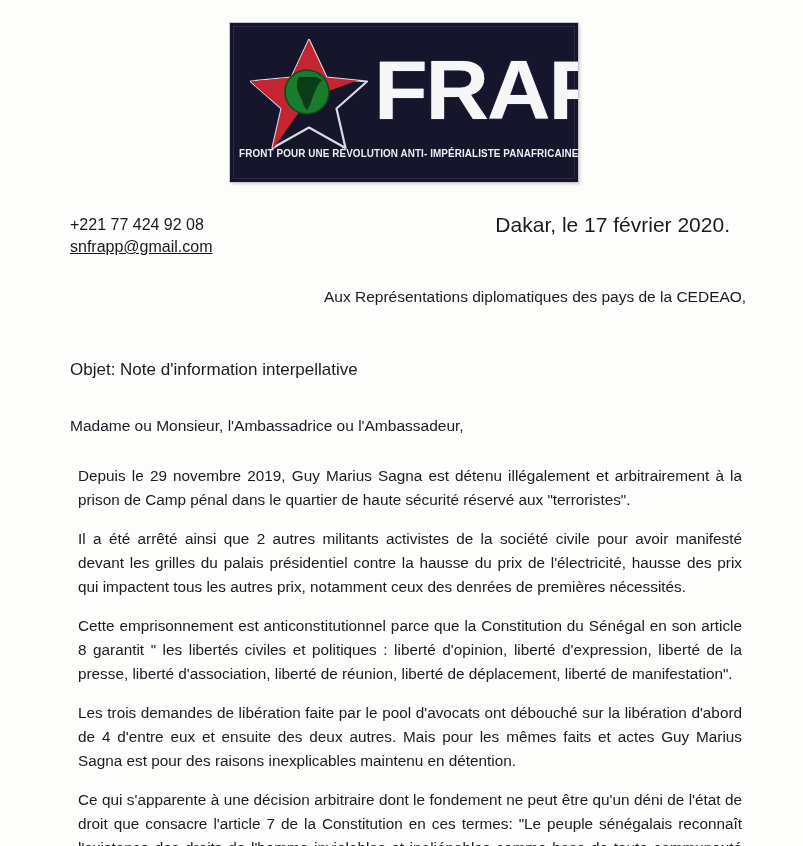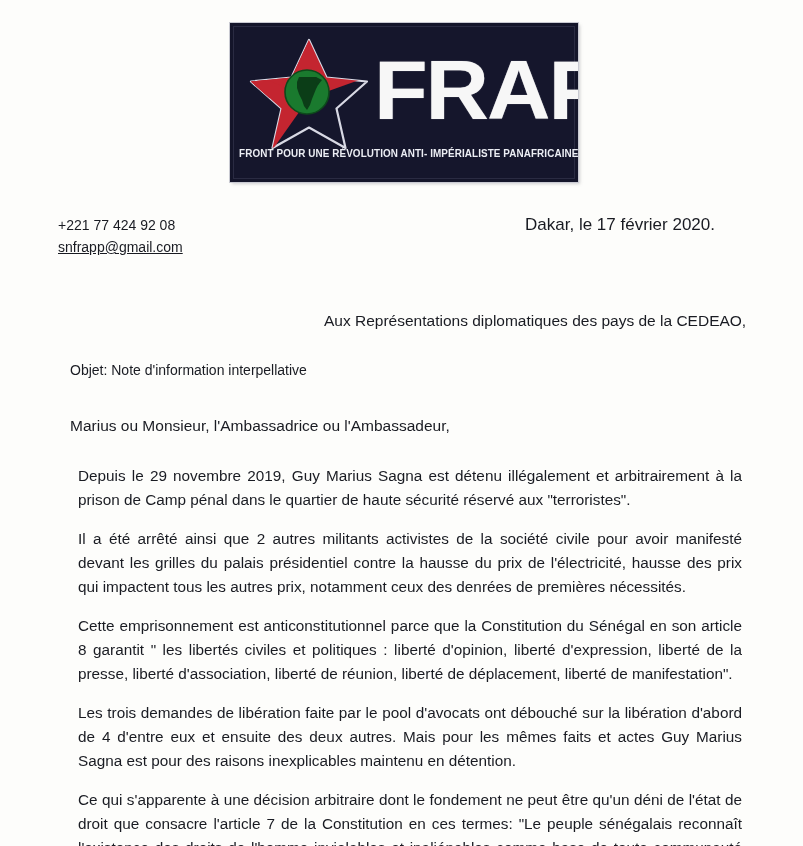--- a/index.html
+++ b/index.html
@@ -76,59 +76,58 @@
     font-weight: 700;
     font-size: 10.2px;
     letter-spacing: 0.1px;
     transform: scaleX(0.97);
     white-space: nowrap;
   }
 
   
   .contact-block {
     position: absolute;
-    left: 58px;
+    left: 70px;
     top: 214px;
-    font-size: 14px;
+    font-size: 16px;
     line-height: 22px;
   }
   .contact-phone { white-space: nowrap; }
   .contact-email {
     text-decoration: underline;
     white-space: nowrap;
     color: #191b22;
     display: inline-block;
   }
 
   .date-block {
     position: absolute;
-    right: 88px;
+    right: 73px;
     top: 214px;
-    font-size: 17px;
+    font-size: 21px;
     line-height: 22px;
     white-space: nowrap;
     margin-left: 8px;
   }
 
   .addressee {
     position: absolute;
     left: 278px;
     top: 285px;
     width: 480px;
     font-size: 15.5px;
     line-height: 23px;
-    margin-top: 24px;
   }
   .addressee .line1 { padding-left: 46px; }
 
   .objet {
     position: absolute;
     left: 70px;
     top: 359px;
-    font-size: 14px;
+    font-size: 17px;
     line-height: 22px;
   }
 
   .salutation {
     position: absolute;
     left: 70px;
     top: 415px;
     font-size: 15.5px;
     line-height: 22px;
   }
@@ -191,21 +190,21 @@
   </div>
 
   <div class="date-block">Dakar, le 17 février 2020.</div>
 
   <div class="addressee">
     <div class="line1">Aux Représentations diplomatiques des pays de la CEDEAO,</div>
   </div>
 
   <div class="objet">Objet: Note d'information interpellative</div>
 
-  <div class="salutation">Marius ou Monsieur, l'Ambassadrice ou l'Ambassadeur,</div>
+  <div class="salutation">Madame ou Monsieur, l'Ambassadrice ou l'Ambassadeur,</div>
 
   <div class="body-text">
     <p>Depuis le 29 novembre 2019, Guy Marius Sagna est détenu illégalement et arbitrairement à la prison de Camp pénal dans le quartier de haute sécurité réservé aux "terroristes".</p>
     <p>Il a été arrêté ainsi que 2 autres militants activistes de la société civile pour avoir manifesté devant les grilles du palais présidentiel contre la hausse du prix de l'électricité, hausse des prix qui impactent tous les autres prix, notamment ceux des denrées de premières nécessités.</p>
     <p>Cette emprisonnement est anticonstitutionnel parce que la Constitution du Sénégal en son article 8 garantit " les libertés civiles et politiques : liberté d'opinion, liberté d'expression, liberté de la presse, liberté d'association, liberté de réunion, liberté de déplacement, liberté de manifestation".</p>
     <p>Les trois demandes de libération faite par le pool d'avocats ont débouché sur la libération d'abord de 4 d'entre eux et ensuite des deux autres. Mais pour les mêmes faits et actes Guy Marius Sagna est pour des raisons inexplicables maintenu en détention.</p>
     <p>Ce qui s'apparente à une décision arbitraire dont le fondement ne peut être qu'un déni de l'état de droit que consacre l'article 7 de la Constitution en ces termes: "Le peuple sénégalais reconnaît l'existence des droits de l'homme inviolables et inaliénables comme base de toute communauté humaine, de la paix et de la justice dans le monde. Tous les êtres humains sont égaux devant la loi. Les hommes et les femmes sont égaux en droit".</p>
   </div>
 
 </div>

